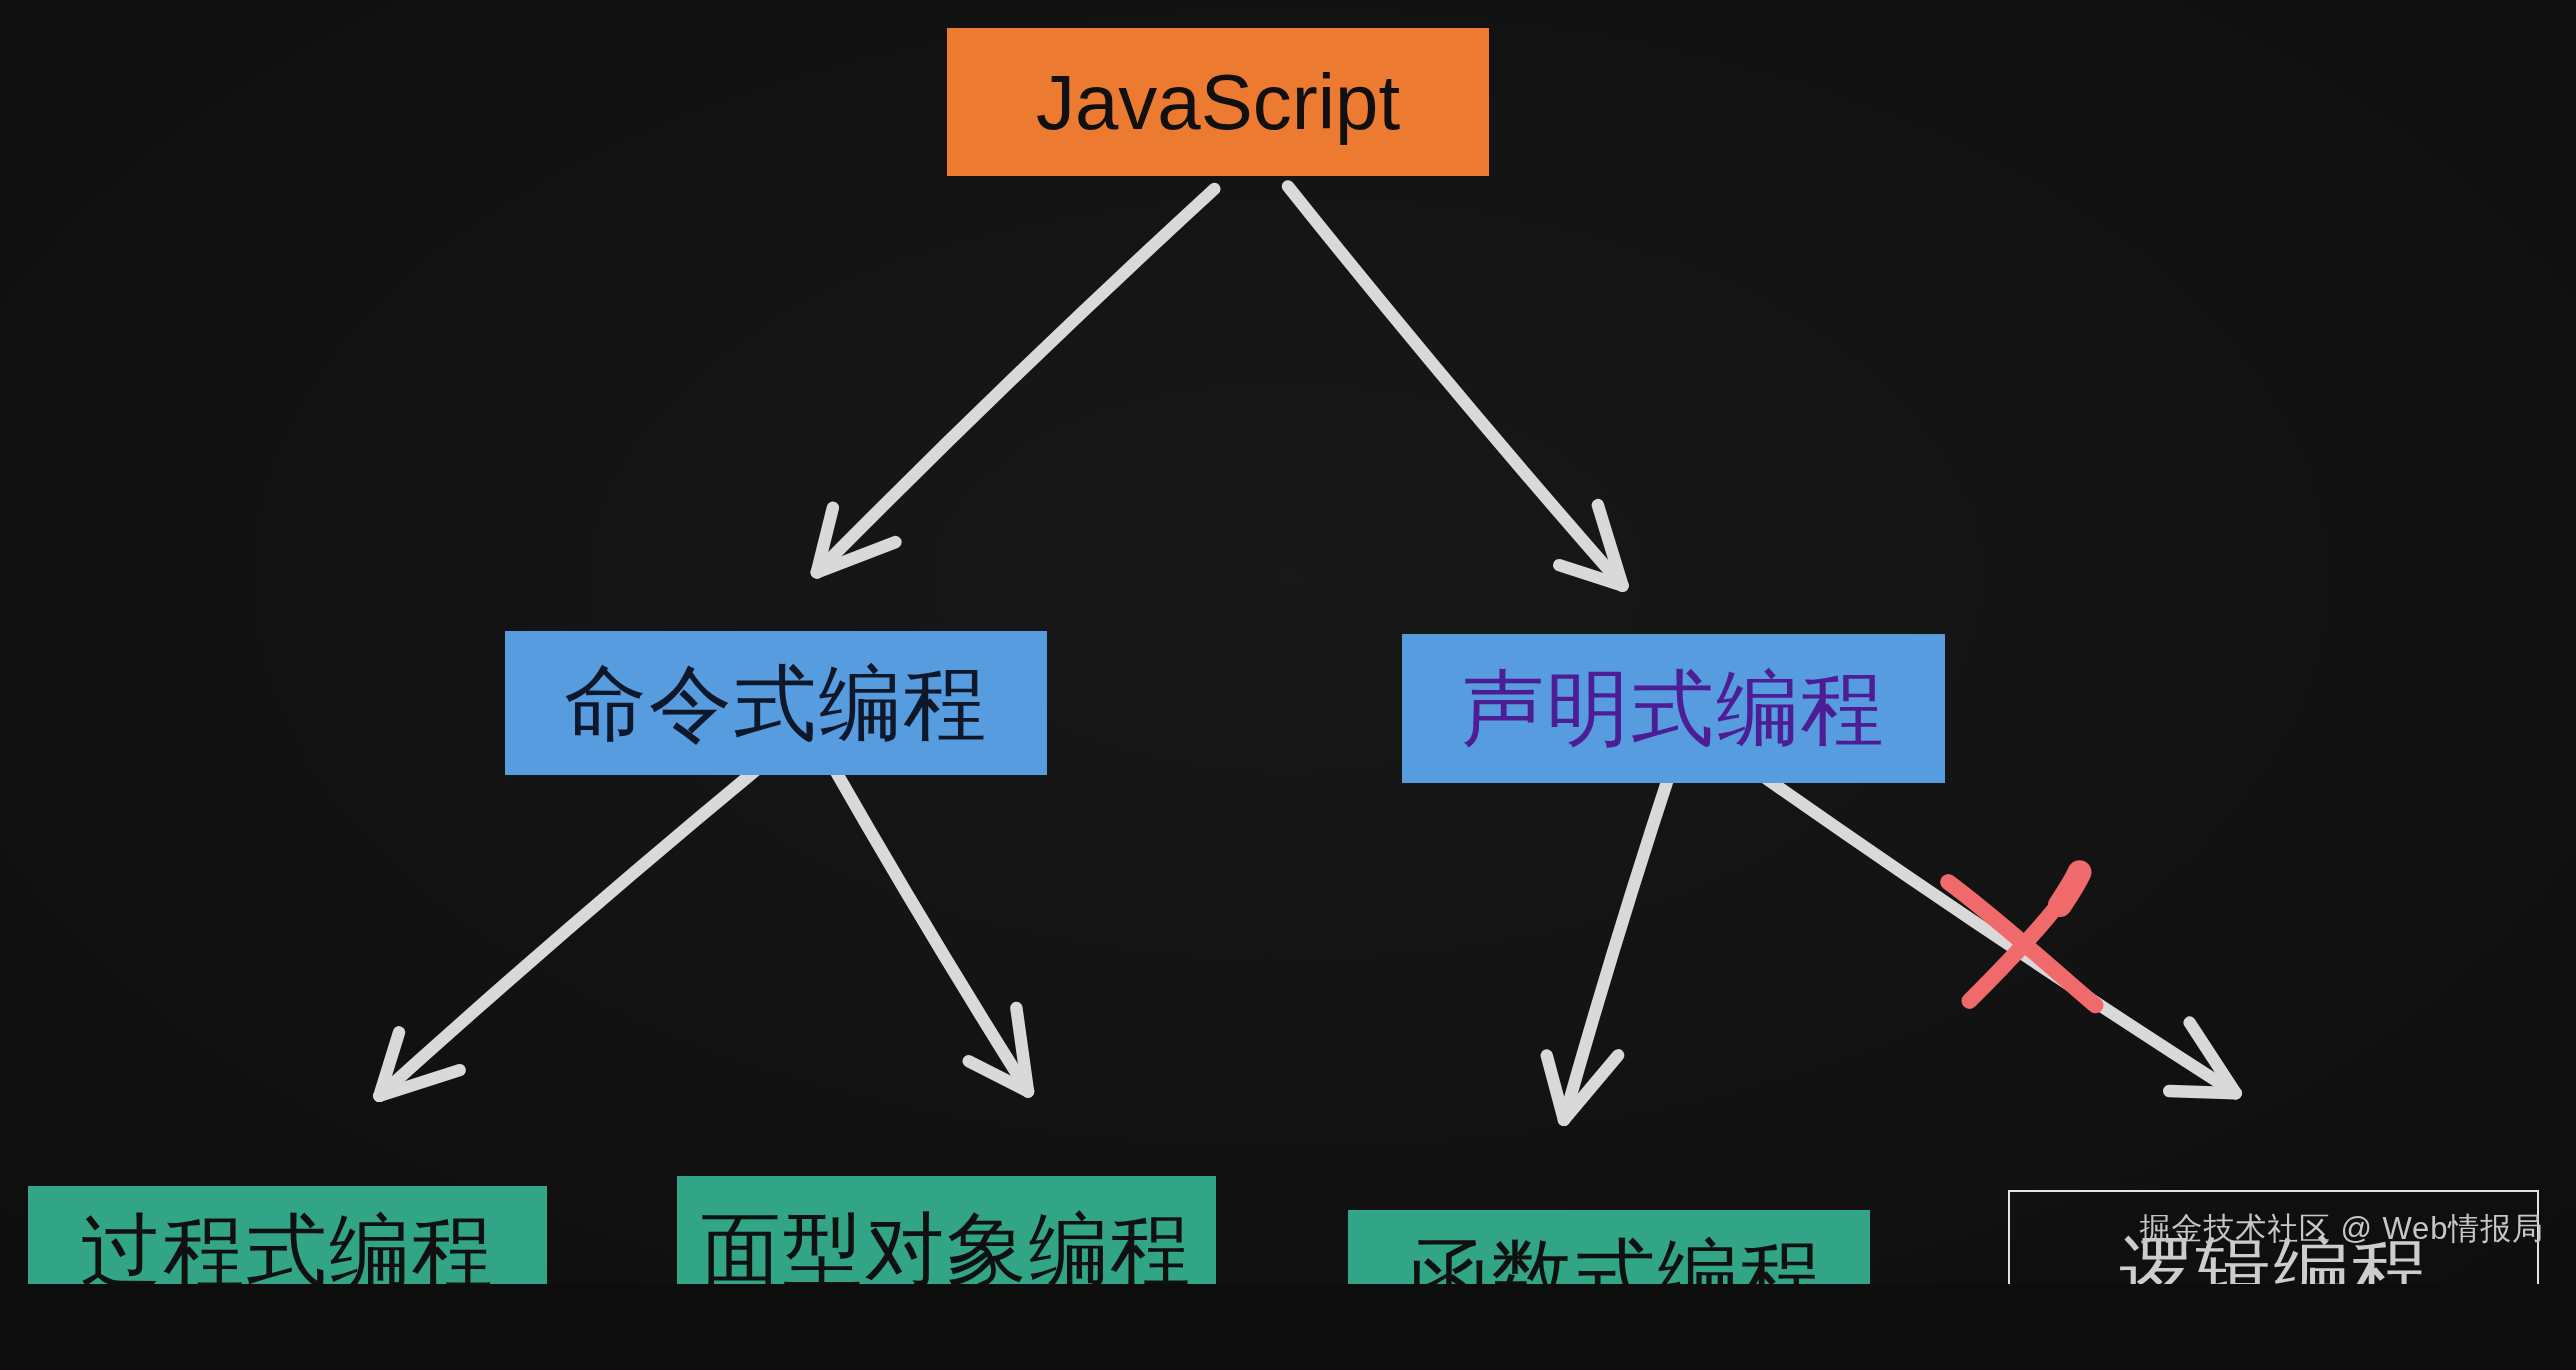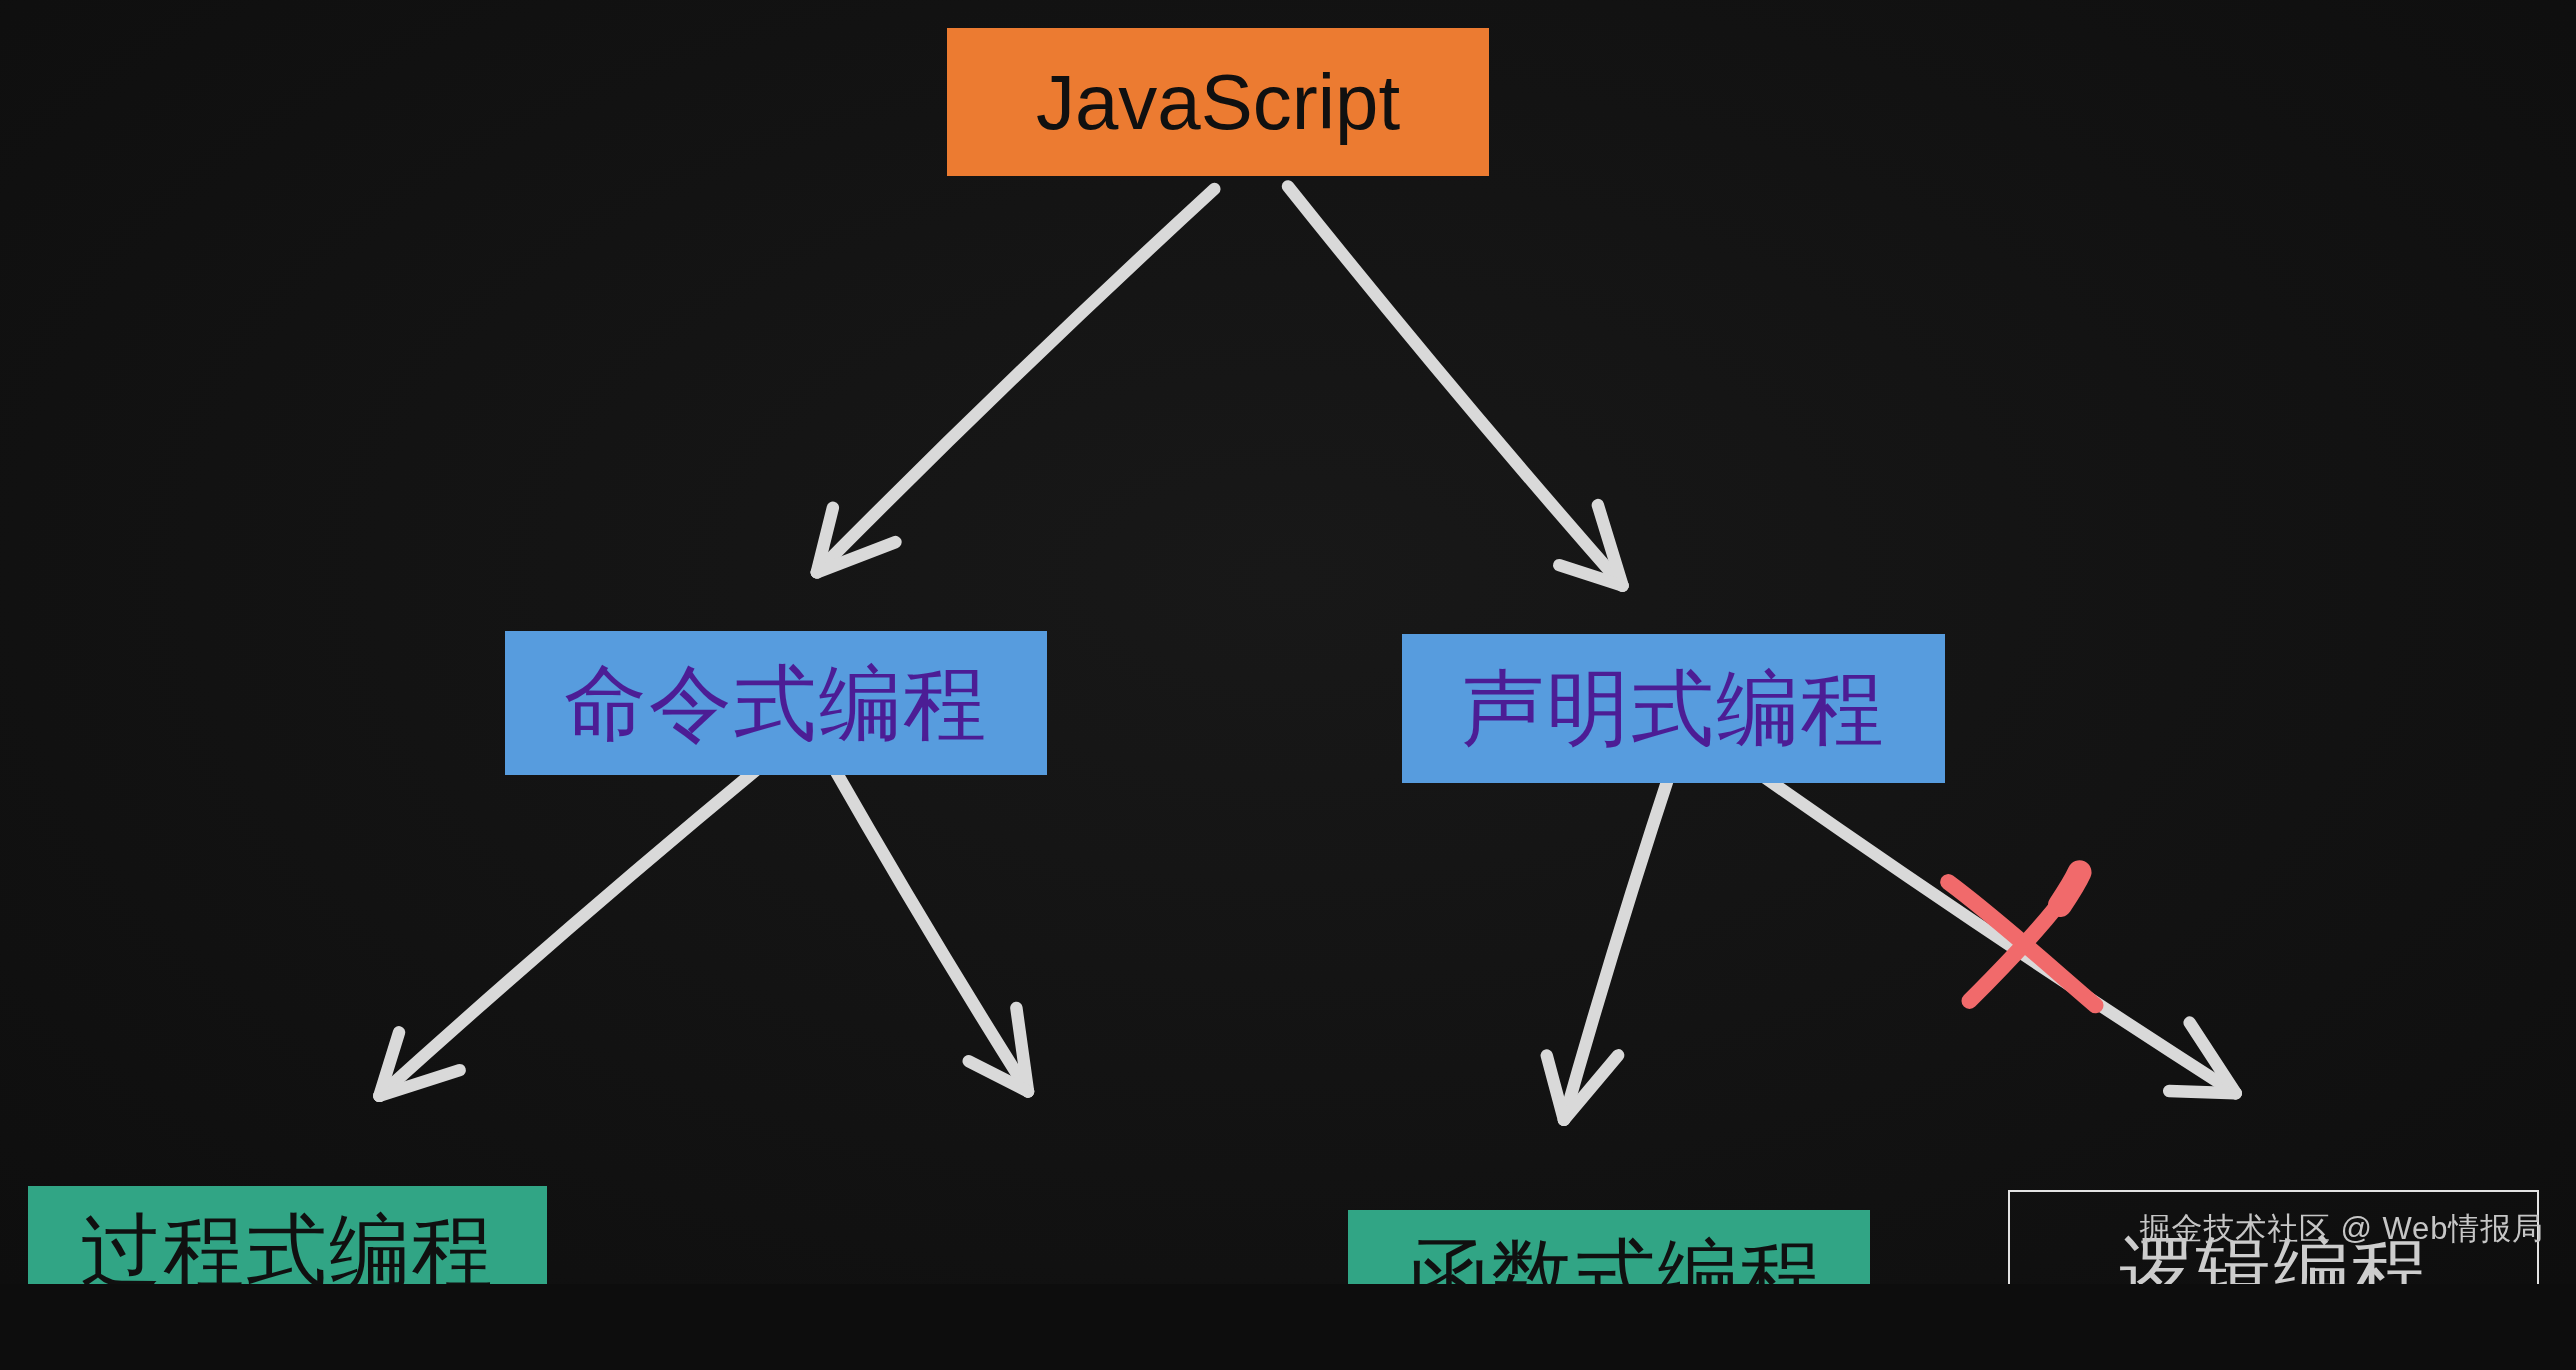--- a/index.html
+++ b/index.html
@@ -67,22 +67,23 @@
       <path d="M 1671 1262 L 1651.6 1189.5" stroke="#D9D9D9" stroke-width="14" fill="none" stroke-linecap="round"></path>
       <path d="M 1839 835 Q 2128.7 1040.6 2428 1232" stroke="#D9D9D9" stroke-width="14" fill="none" stroke-linecap="round"></path>
       <path d="M 2428 1232 L 2376.1 1152.4" stroke="#D9D9D9" stroke-width="14" fill="none" stroke-linecap="round"></path>
       <path d="M 2428 1232 L 2353.0 1229.5" stroke="#D9D9D9" stroke-width="14" fill="none" stroke-linecap="round"></path>
       <path d="M 2104 994 C 2158 1034 2222 1092 2270 1133" stroke="#F16A6B" stroke-width="18" fill="none" stroke-linecap="round"></path>
       <path d="M 2252 983 C 2238 1014 2180 1076 2128 1128" stroke="#F16A6B" stroke-width="18" fill="none" stroke-linecap="round"></path>
       <path d="M 2252 983 C 2247 994 2238 1008 2230 1020" stroke="#F16A6B" stroke-width="27" fill="none" stroke-linecap="round"></path>
     </svg>
 
   <div class="node latin" style="left: 947px; top: 28px; width: 542px; height: 148px; background: rgb(236, 123, 49); color: rgb(16, 16, 16); font-size: 78px;">JavaScript</div>
-  <div class="node" style="left: 505px; top: 631px; width: 542px; height: 144px; background: rgb(87, 156, 222); color: #4c1d95; font-size: 83px;">命令式编程</div>
+  <div class="node" style="left: 505px; top: 631px; width: 542px; height: 144px; background: rgb(87, 156, 222); color: #0f172a; font-size: 83px;">命令式编程</div>
   <div class="node" style="left: 1402px; top: 634px; width: 543px; height: 149px; background: rgb(87, 156, 222); color: #4c1d95; font-size: 83px;">声明式编程</div>
   <div class="node" style="left: 28px; top: 1186px; width: 519px; height: 131px; background: rgb(49, 165, 133); color: rgb(16, 16, 16); font-size: 81px;">过程式编程</div>
+  <div class="node" style="left: 677px; top: 1176px; width: 539px; height: 147px; background: rgb(49, 165, 133); color: rgb(16, 16, 16); font-size: 80px;">面型对象编程</div>
   <div class="node" style="left: 1348px; top: 1210px; width: 522px; height: 132px; background: rgb(49, 165, 133); color: rgb(16, 16, 16); font-size: 81px; padding-left: 14px;">函数式编程</div>
   <div class="node" style="left: 2008px; top: 1190px; width: 531px; height: 147px; background: transparent; color: rgb(205, 205, 205); font-size: 76px; border: 2.8px solid rgb(227, 227, 227); padding-top: 17px;">逻辑编程</div>
 
   <div class="watermark" style="color: rgb(198, 198, 198);">掘金技术社区 @ Web情报局</div>
 
 </div>
 
 
 </body></html>

